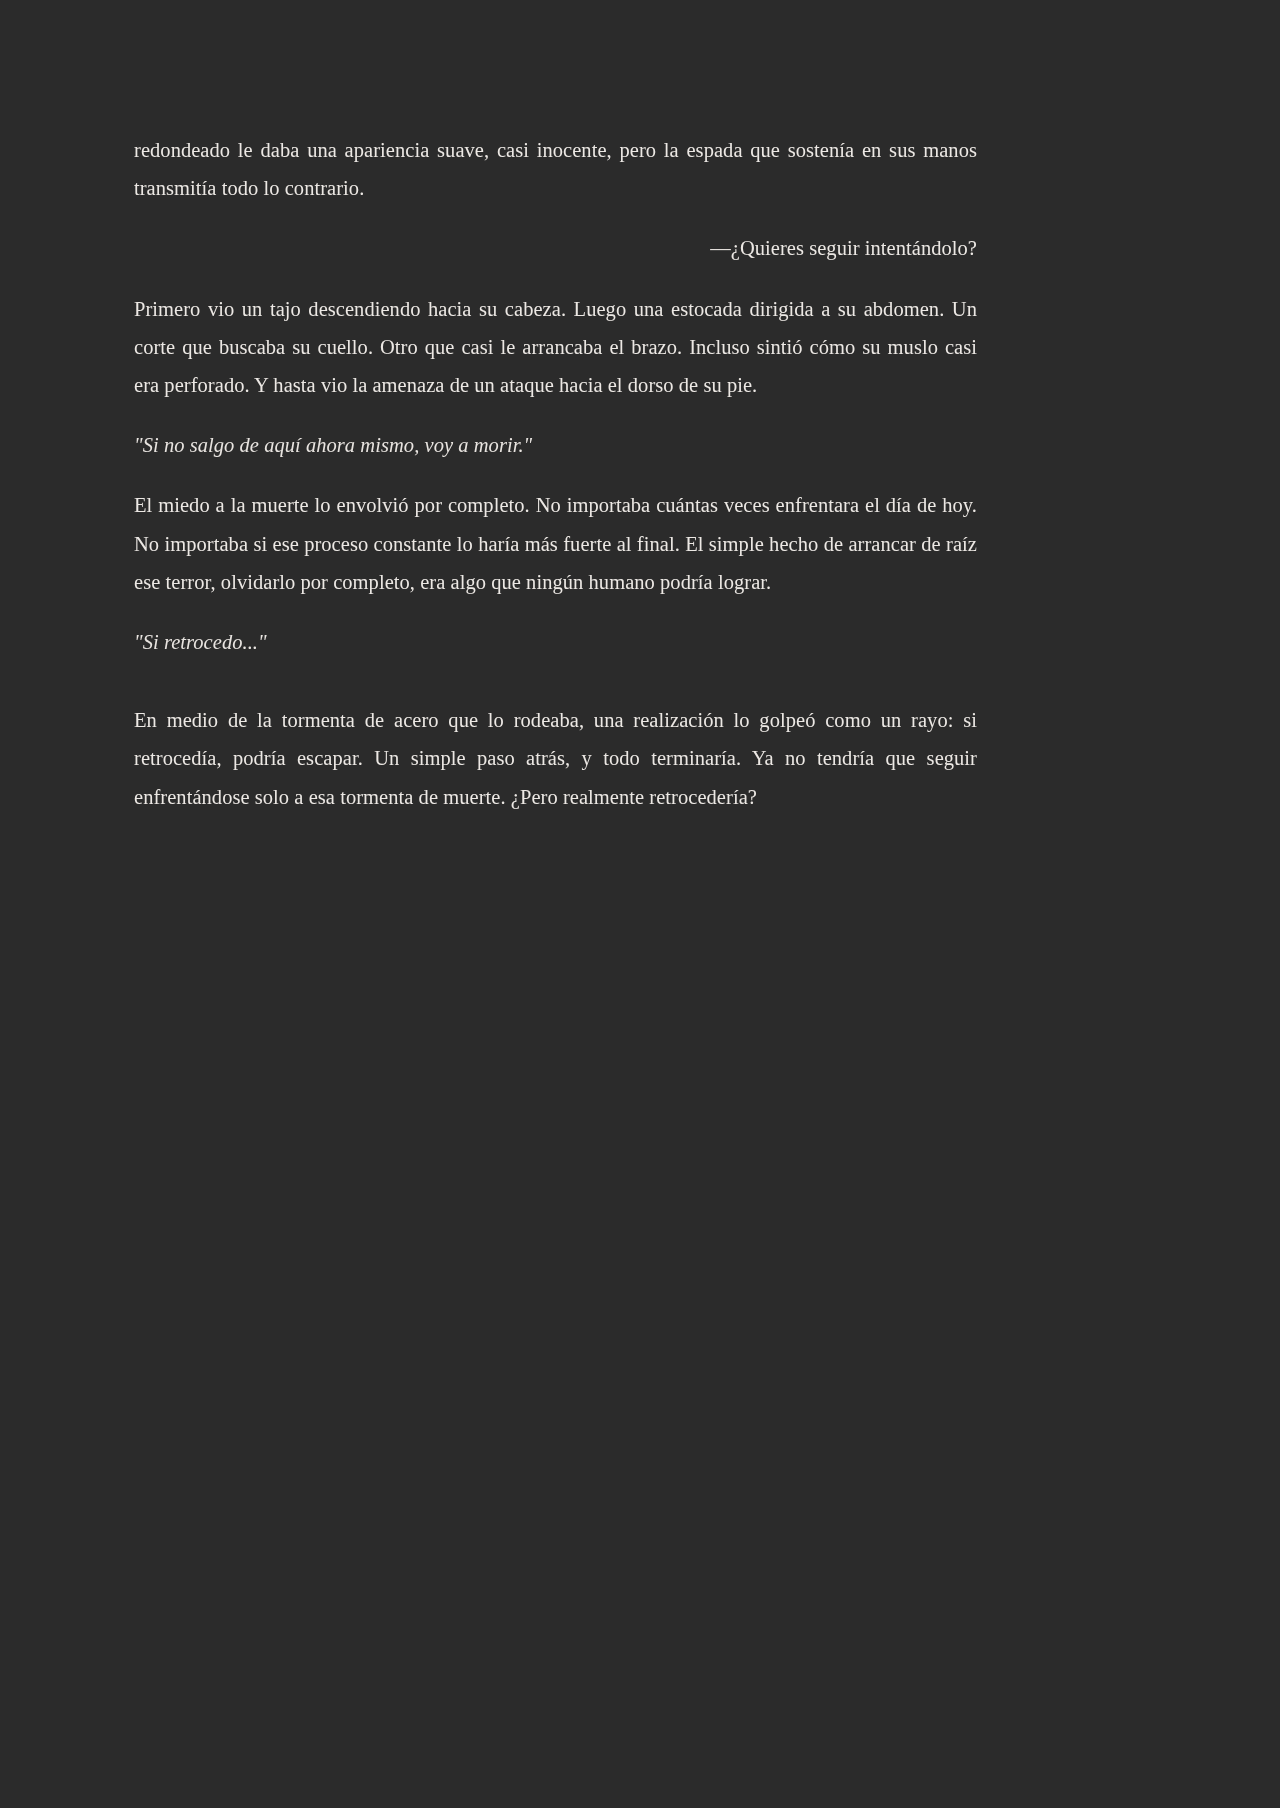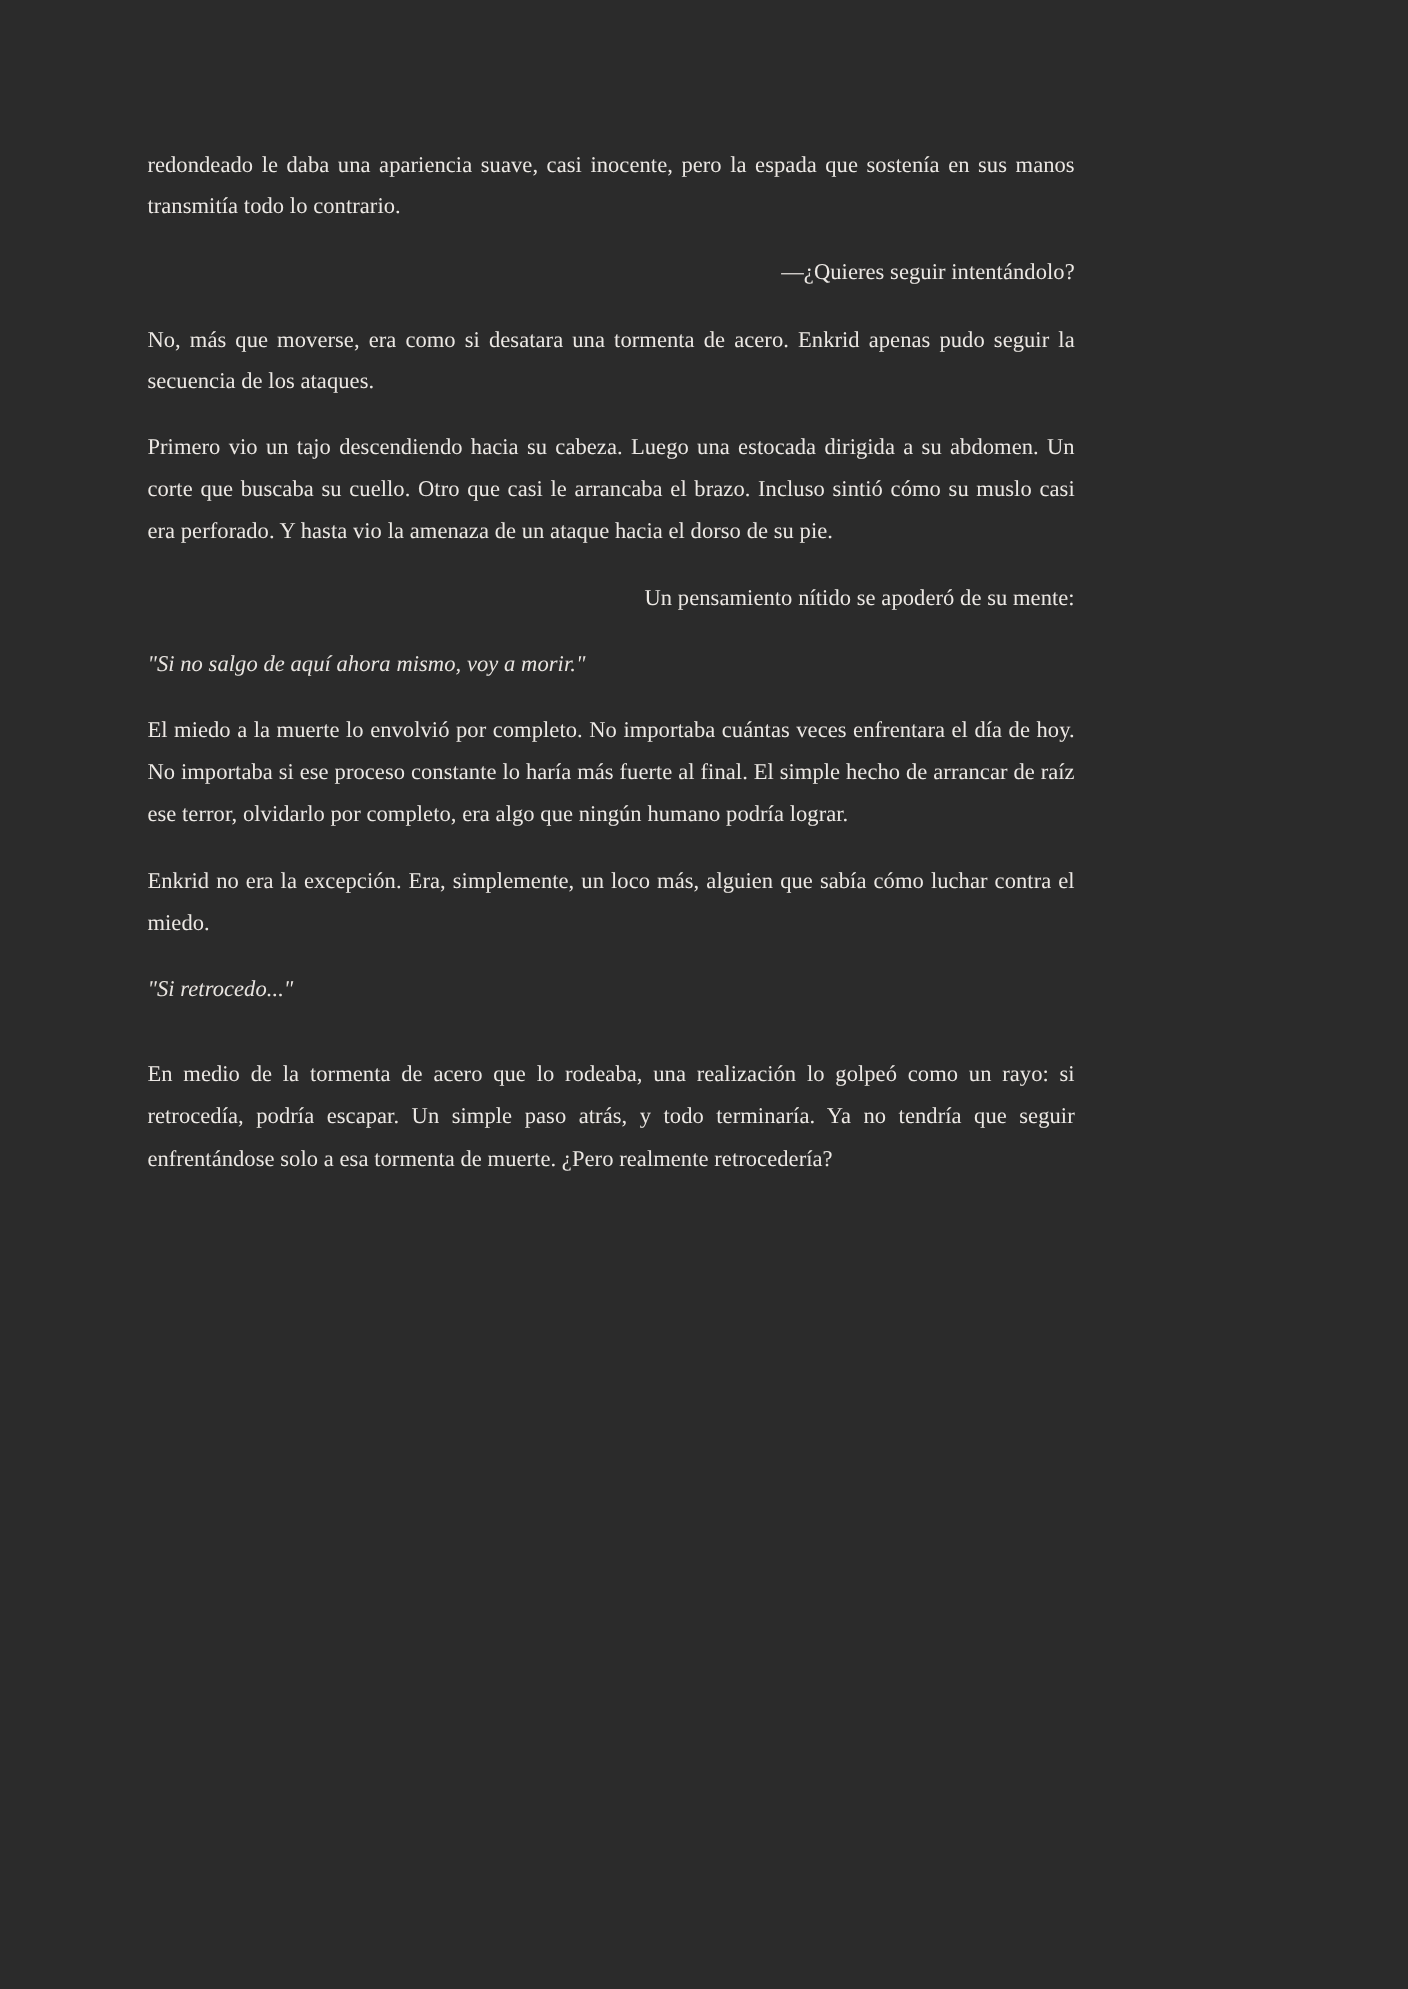--- a/index.html
+++ b/index.html
@@ -55,31 +55,28 @@
 <body>
 
 <div class="page">
   <div class="reader-column">
 
     <p class="para">redondeado le daba una apariencia suave, casi inocente, pero la espada que sostenía en sus manos transmitía todo lo contrario.</p>
 
     <p class="para single-line">—¿Quieres seguir intentándolo?</p>
 
 
-    <p class="para">No, más que moverse, era como si desatara una tormenta de acero. Enkrid apenas pudo seguir la secuencia de los ataques.</p>
 
     <p class="para">Primero vio un tajo descendiendo hacia su cabeza. Luego una estocada dirigida a su abdomen. Un corte que buscaba su cuello. Otro que casi le arrancaba el brazo. Incluso sintió cómo su muslo casi era perforado. Y hasta vio la amenaza de un ataque hacia el dorso de su pie.</p>
 
 
-    <p class="para single-line">Un pensamiento nítido se apoderó de su mente:</p>
 
     <p class="para quote">"Si no salgo de aquí ahora mismo, voy a morir."</p>
 
     <p class="para">El miedo a la muerte lo envolvió por completo. No importaba cuántas veces enfrentara el día de hoy. No importaba si ese proceso constante lo haría más fuerte al final. El simple hecho de arrancar de raíz ese terror, olvidarlo por completo, era algo que ningún humano podría lograr.</p>
 
-    <p class="para">Enkrid no era la excepción. Era, simplemente, un loco más, alguien que sabía cómo luchar contra el miedo.</p>
 
     <p class="para quote">"Si retrocedo..."</p>
 
     <p class="para">En medio de la tormenta de acero que lo rodeaba, una realización lo golpeó como un rayo: si retrocedía, podría escapar. Un simple paso atrás, y todo terminaría. Ya no tendría que seguir enfrentándose solo a esa tormenta de muerte. ¿Pero realmente retrocedería?</p>
 
   </div>
 </div>
 
 </body></html>

